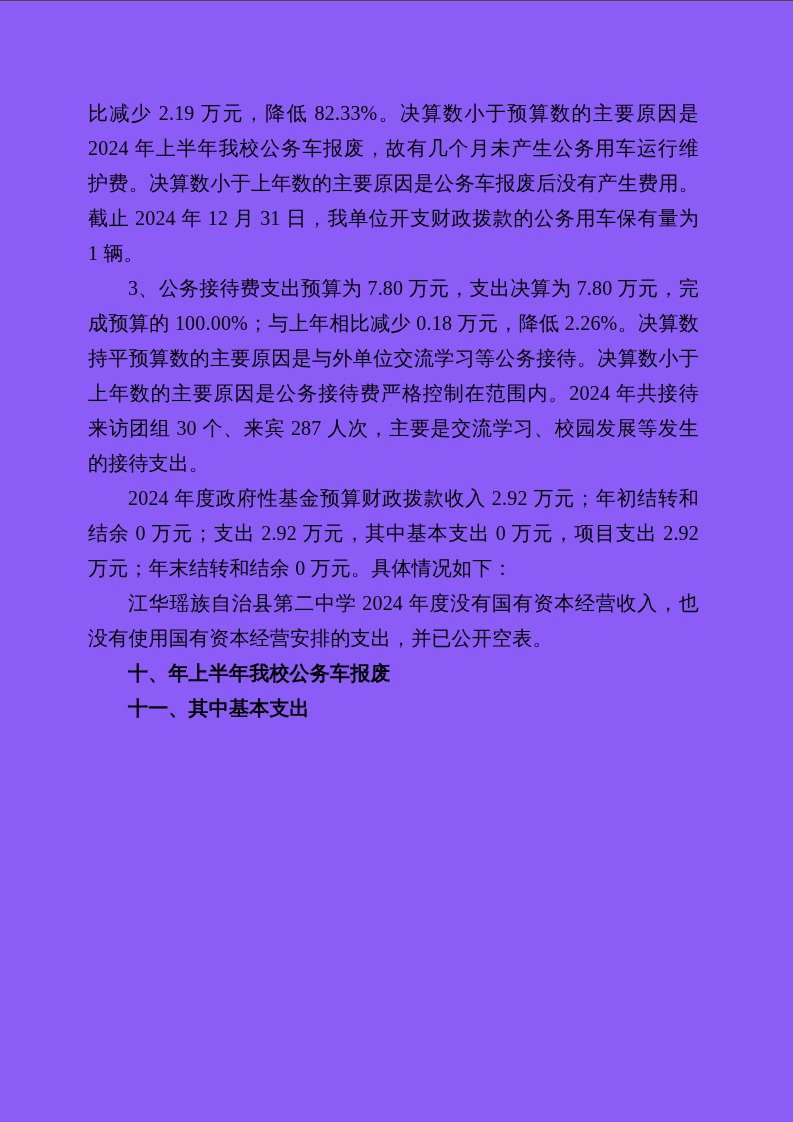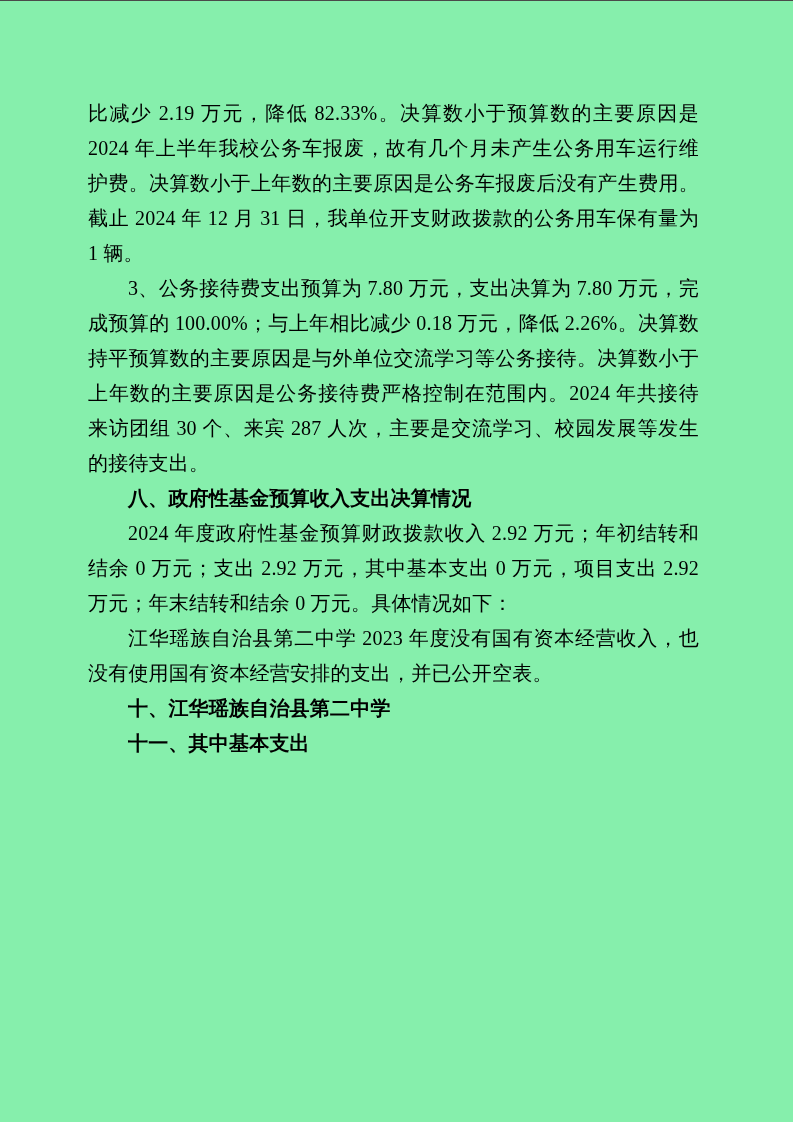--- a/index.html
+++ b/index.html
@@ -4,21 +4,21 @@
 <style>
   html, body {
     margin: 0;
     padding: 0;
     background: #ffffff;
   }
   .page {
     position: relative;
     width: 793px;
     height: 1122px;
-    background: #86efac;
+    background: #8b5cf6;
     overflow: hidden;
     box-sizing: border-box;
     padding: 96px 94px 0 88px;
   }
   .page-top-edge {
     position: absolute;
     top: 0;
     left: 0;
     width: 100%;
     height: 1px;
@@ -49,26 +49,25 @@
 </head>
 <body>
 
 <div class="page">
   <div class="page-top-edge"></div>
 
   <p class="doc-block doc-paragraph">比减少 2.19 万元，降低 82.33%。决算数小于预算数的主要原因是 2024 年上半年我校公务车报废，故有几个月未产生公务用车运行维护费。决算数小于上年数的主要原因是公务车报废后没有产生费用。截止 2024 年 12 月 31 日，我单位开支财政拨款的公务用车保有量为 1 辆。</p>
 
   <p class="doc-block doc-paragraph indent">3、公务接待费支出预算为 7.80 万元，支出决算为 7.80 万元，完成预算的 100.00%；与上年相比减少 0.18 万元，降低 2.26%。决算数持平预算数的主要原因是与外单位交流学习等公务接待。决算数小于上年数的主要原因是公务接待费严格控制在范围内。2024 年共接待来访团组 30 个、来宾 287 人次，主要是交流学习、校园发展等发生的接待支出。</p>
 
-  <p class="doc-block doc-heading">八、政府性基金预算收入支出决算情况</p>
 
   <p class="doc-block doc-paragraph indent">2024 年度政府性基金预算财政拨款收入 2.92 万元；年初结转和结余 0 万元；支出 2.92 万元，其中基本支出 0 万元，项目支出 2.92 万元；年末结转和结余 0 万元。具体情况如下：</p>
 
 
 
 
-  <p class="doc-block doc-paragraph indent">江华瑶族自治县第二中学 2023 年度没有国有资本经营收入，也没有使用国有资本经营安排的支出，并已公开空表。</p>
+  <p class="doc-block doc-paragraph indent">江华瑶族自治县第二中学 2024 年度没有国有资本经营收入，也没有使用国有资本经营安排的支出，并已公开空表。</p>
 
-  <p class="doc-block doc-heading">十、江华瑶族自治县第二中学</p>
+  <p class="doc-block doc-heading">十、年上半年我校公务车报废</p>
 
 
   <p class="doc-block doc-heading">十一、其中基本支出</p>
 </div>
 
 </body></html>

